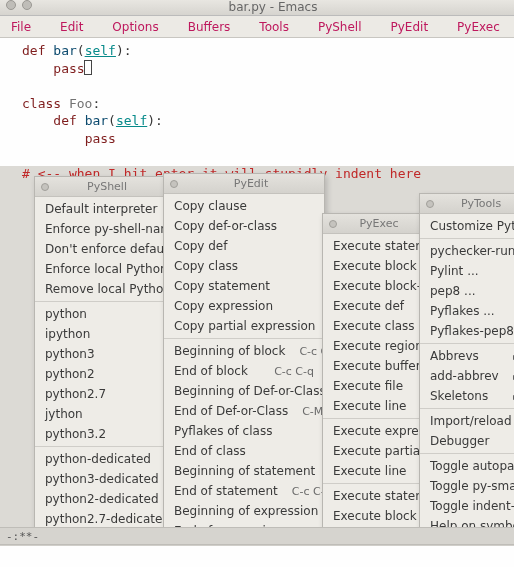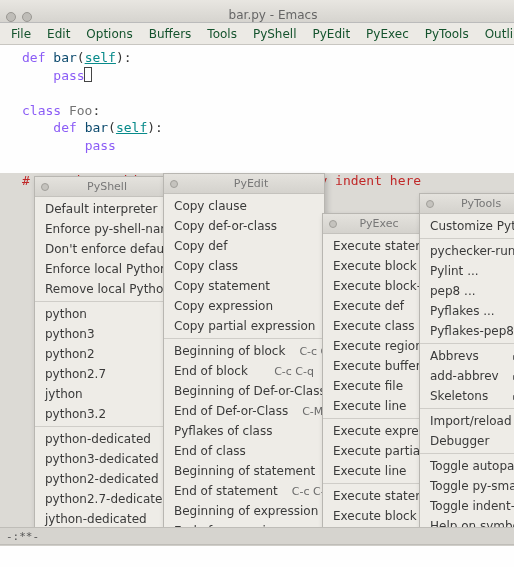--- a/index.html
+++ b/index.html
@@ -6,55 +6,55 @@
   body {
     font-family: "DejaVu Sans", "Liberation Sans", sans-serif;
     font-size: 12px;
     background: #dcdad5;
     width: 514px;
     height: 567px;
     overflow: hidden;
     position: relative;
   }
   .titlebar {
-    height: 23px;
+    height: 16px;
     background: linear-gradient(#e8e6e1,#d6d4cf);
     border-bottom: 1px solid #bbb;
     display: flex;
-    align-items: flex-end;
+    align-items: flex-start;
     padding: 0 6px;
     gap: 6px;
     color: #555;
   }
   .titlebar .dot { width: 10px; height: 10px; border-radius: 50%; background: #bfbdb8; border: 1px solid #9a9893; }
   .titlebar .wintitle { flex: 1; text-align: center; font-size: 12px; color: #666; }
   .menubar {
     height: 22px;
     background: #eceae5;
     border-bottom: 1px solid #c8c6c1;
     display: flex;
     align-items: center;
     padding: 0 4px;
-    gap: 2px;
+    gap: 15px;
     font-size: 12px;
-    color: #14532d;
+    color: #be185d;
   }
   .menubar span { padding: 2px 7px; cursor: default; }
   .editor {
     background: #fefefe;
     padding: 4px 0 4px 22px;
     font-family: "DejaVu Sans Mono", monospace;
     font-size: 13px;
     line-height: 1.35;
     white-space: pre;
     color: #333;
     height: 128px;
     position: relative;
   }
-  .kw { color: #8b5cf6; }   
+  .kw { color: #7f1d1d; }   
   .fn { color: #0c4a6e; }   
   .cls { color: #737373; }  
   .slf { color: #078a8a; text-decoration: underline; }  
   .cmt { color: #c02828; }  
   .cursorbox {
     display: inline-block;
     width: 8px;
     height: 15px;
     border: 1px solid #444;
     vertical-align: -2px;
@@ -168,20 +168,23 @@
         <span>Enforce local Python shell</span>
       </div>
       <div class="mitem">
         <span>Remove local Python shell e</span>
       </div>
       <div class="msep"></div>
       <div class="mitem">
         <span>python</span>
       </div>
       <div class="mitem">
+        <span>ipython</span>
+      </div>
+      <div class="mitem">
         <span>python3</span>
       </div>
       <div class="mitem">
         <span>python2</span>
       </div>
       <div class="mitem">
         <span>python2.7</span>
       </div>
       <div class="mitem">
         <span>jython</span>

